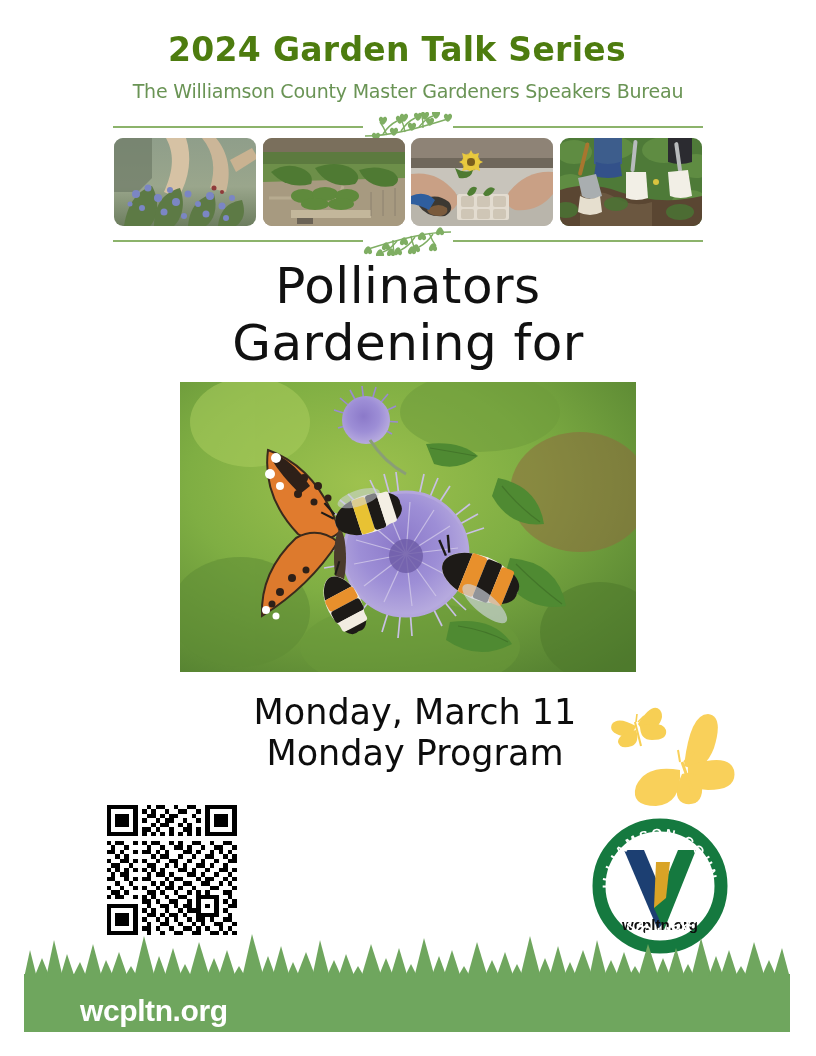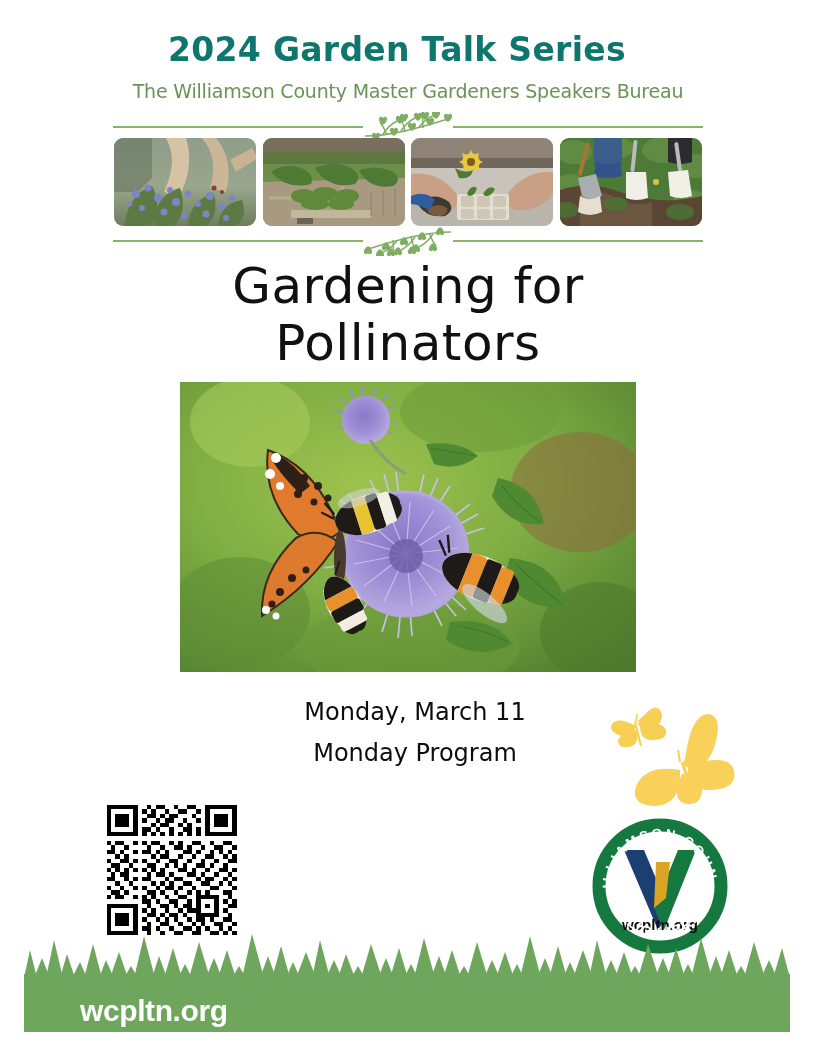--- a/index.html
+++ b/index.html
@@ -20,21 +20,21 @@
   #series-title {
     position: absolute;
     top: 30px;
     left: 0;
     width: 794px;
     text-align: center;
     font-family: "DejaVu Sans", sans-serif;
     font-size: 33px;
     font-weight: bold;
     letter-spacing: 0.3px;
-    color: #0f766e;
+    color: #4d7c0f;
   }
   #series-subtitle {
     position: absolute;
     top: 80px;
     left: 0;
     width: 816px;
     text-align: center;
     font-family: "DejaVu Sans", sans-serif;
     font-size: 19px;
     font-weight: normal;
@@ -114,21 +114,21 @@
   #hero-photo svg { display: block; width: 100%; height: 100%; }
 
   
   #event-details {
     position: absolute;
     top: 692px;
     left: 110px;
     width: 610px;
     text-align: center;
     font-family: "DejaVu Sans", sans-serif;
-    font-size: 24px;
+    font-size: 35px;
     line-height: 41px;
     color: #0d0d0d;
   }
 
   
   #butterflies {
     position: absolute;
     top: 692px;
     left: 598px;
     width: 140px;
@@ -408,22 +408,22 @@
           <path d="M56 14 c -3 4 1 7 3 4 2 3 6 0 3 -4 -2 -3 -4 -4 -6 0 z"></path>
           <path d="M74 19 c -3 4 1 7 3 4 2 3 6 0 3 -4 -2 -3 -4 -4 -6 0 z"></path>
           <path d="M92 23 c -3 4 1 7 3 4 2 3 6 0 3 -4 -2 -3 -4 -4 -6 0 z"></path>
         </g>
       </g>
     </svg>
   </div>
 </div>
 
 <div id="main-title">
+  <div>Pollinators</div>
   <div>Gardening for</div>
-  <div>Pollinators</div>
 </div>
 
 <div id="hero-photo">
   <svg viewBox="0 0 456 290" preserveAspectRatio="none" xmlns="http://www.w3.org/2000/svg">
     <defs>
       <radialGradient id="bgblur" cx="40%" cy="35%" r="85%">
         <stop offset="0%" stop-color="#9ec24e"></stop>
         <stop offset="45%" stop-color="#7fae43"></stop>
         <stop offset="100%" stop-color="#4e7a2e"></stop>
       </radialGradient>

